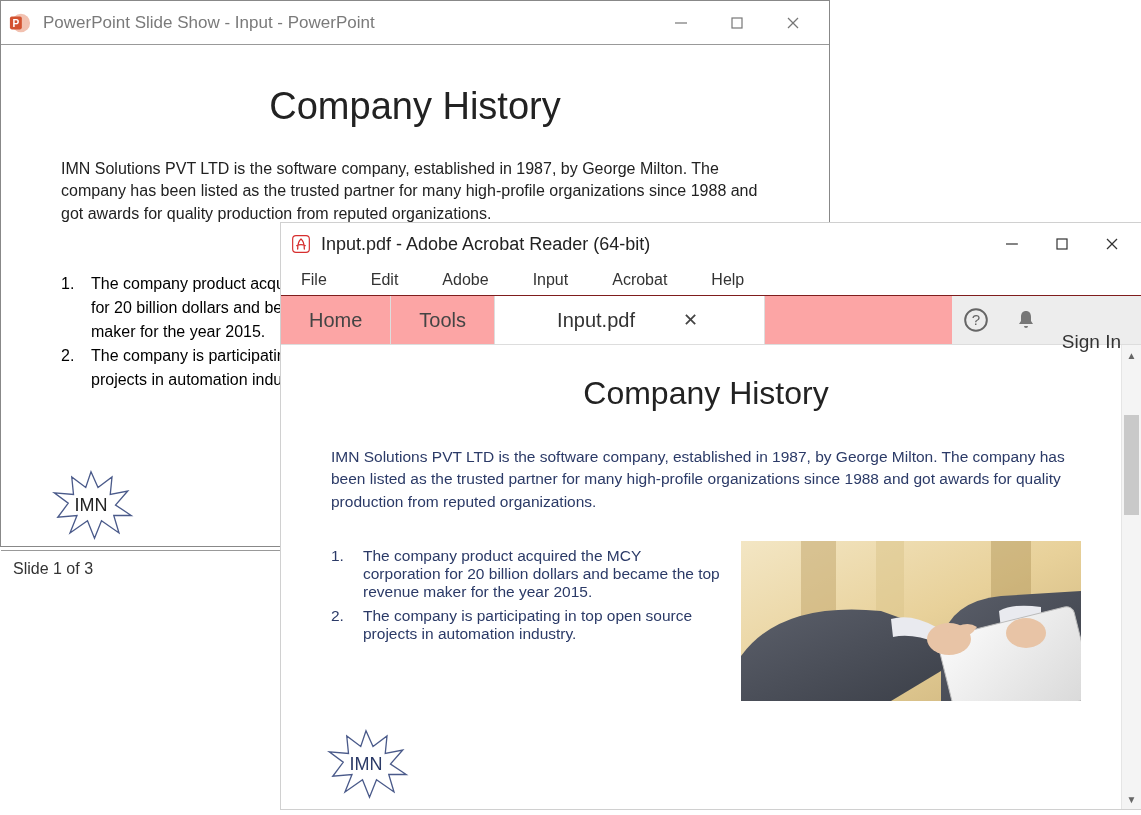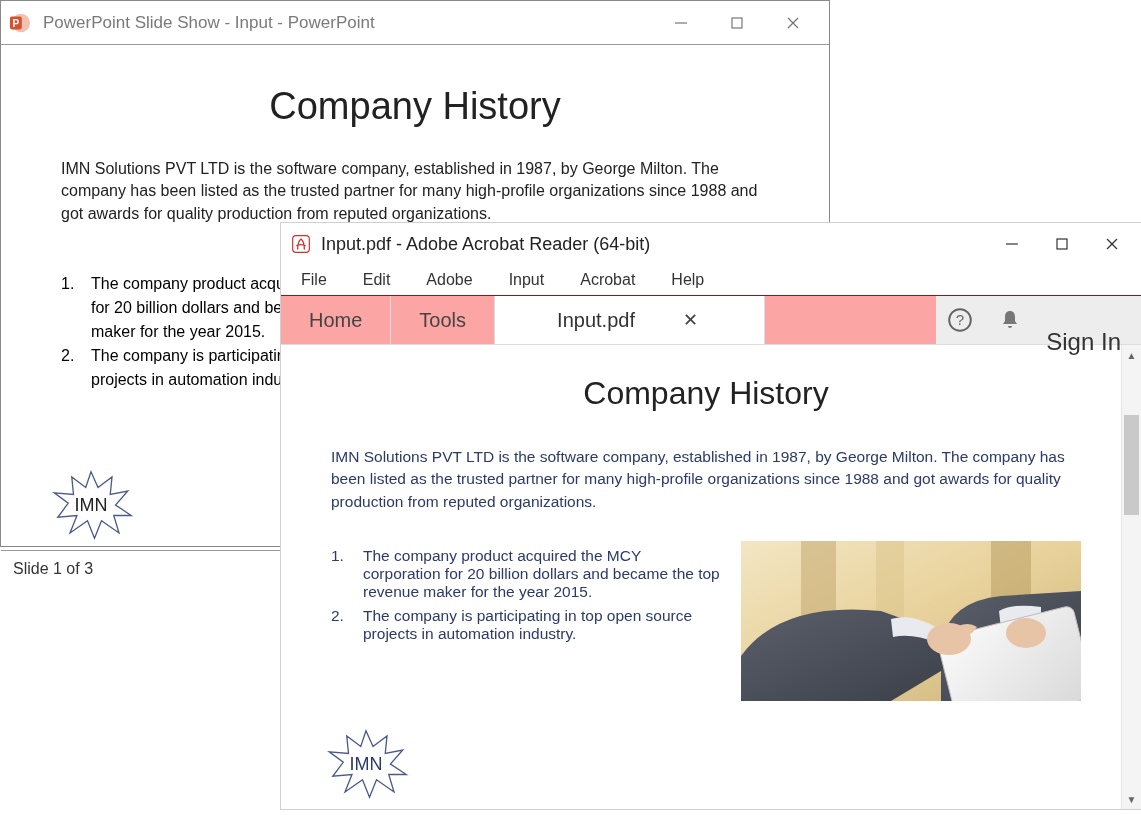--- a/index.html
+++ b/index.html
@@ -133,21 +133,21 @@
   .acro-win-btn {
     width: 50px; height:38px;
     display:flex; align-items:center; justify-content:center;
     color:#333;
   }
 
   .acro-menubar {
     height: 30px;
     display:flex;
     align-items:center;
-    gap: 8px;
+    gap: 16px;
     padding: 0 6px;
     font-size: 16px;
     color:#333;
   }
   .acro-menu-item {
     padding: 3px 14px;
   }
 
   .acro-tabbar {
     height: 50px;
@@ -183,21 +183,21 @@
   }
   .acro-right-tools {
     margin-left:auto;
     display:flex;
     align-items:center;
     gap: 22px;
     padding: 0 20px 0 10px;
     background:#ededed;
   }
   .acro-sign-in {
-    font-size: 24px;
+    font-size: 19px;
     color:#333;
     margin-top:44px;
   }
   .acro-tool-icon {
     width: 28px; height: 28px;
     display:flex; align-items:center; justify-content:center;
     color:#666;
   }
 
   .acro-content-wrap {

